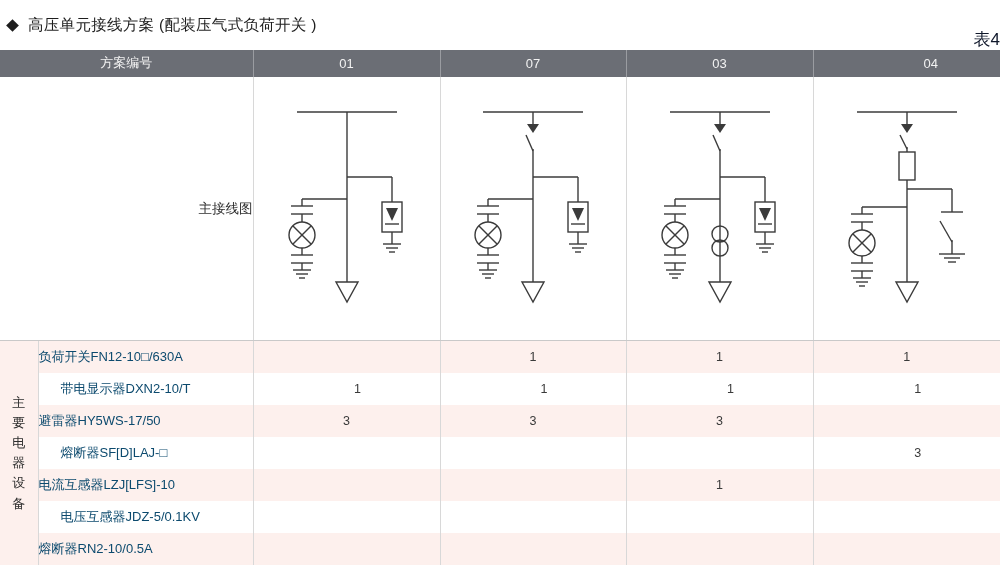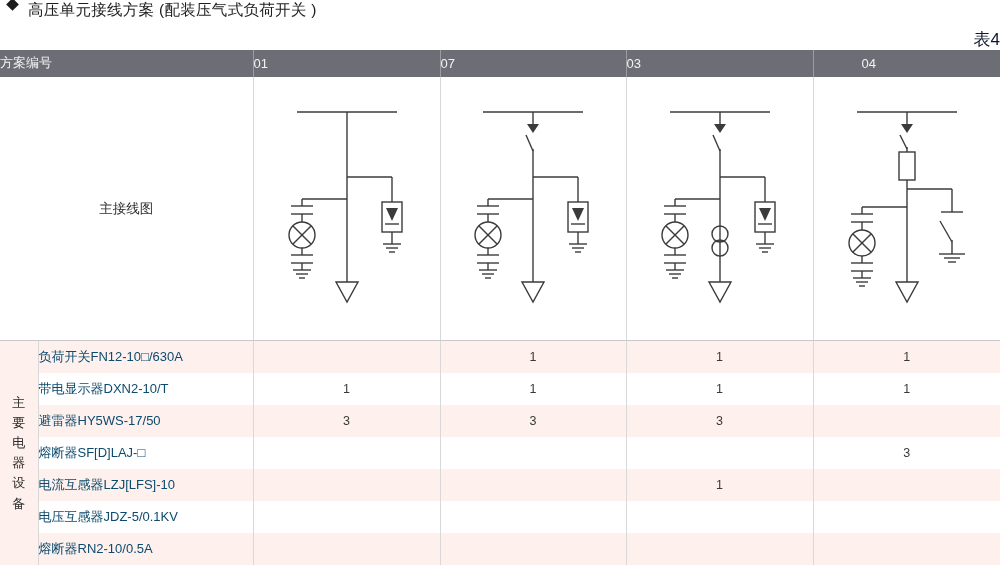--- a/index.html
+++ b/index.html
@@ -8,21 +8,21 @@
     background:#ffffff;
     font-family:"Liberation Sans","DejaVu Sans",sans-serif;
     color:#2e2e2e;
     overflow:hidden;
   }
   .page{position:relative;width:1000px;height:565px;}
 
   
   .title-bar{
     position:absolute;left:0;top:0;width:1000px;height:50px;
-    display:flex;
+    display:flex;align-items:center;
   }
   .diamond{
     width:9px;height:9px;background:#1d1d1d;
     transform:rotate(45deg);
     margin-left:8px;margin-right:11px;flex:none;
   }
   .title-text{font-size:15.5px;color:#1d1d1d;letter-spacing:.3px;white-space:nowrap;}
   .table-no{
     position:absolute;right:0px;top:28px;
     font-size:17px;color:#0f172a;white-space:nowrap;
@@ -30,27 +30,27 @@
 
   
   .tbl{
     position:absolute;left:0;top:50px;width:1000px;height:515px;
     border-collapse:collapse;table-layout:fixed;
   }
   .tbl td{padding:0;margin:0;vertical-align:middle;}
 
   .hd{
     background:#6b6e75;color:#f2f2f2;
-    font-size:13px;text-align:left;height:26px;
+    font-size:13px;text-align:center;height:26px;
     border-right:1px solid #9a9ca1;
   }
   .hd.last{border-right:none;padding-left:48px;}
 
   .sec-label{
-    text-align:center;font-size:13.5px;color:#2e2e2e;
+    text-align:right;font-size:13.5px;color:#2e2e2e;
     background:#ffffff;
     border-right:1px solid #d8d8d8;
     border-bottom:1px solid #c9c9c9;
   }
   .diagcell{
     background:#ffffff;
     border-right:1px solid #d8d8d8;
     border-bottom:1px solid #c9c9c9;
     text-align:center;
   }
@@ -70,21 +70,21 @@
     border-right:1px solid #d8d8d8;
     height:31px;
   }
   .val{
     text-align:center;font-size:12.5px;color:#3a3a3a;
     border-right:1px solid #d8d8d8;
     height:31px;
   }
   .val.last{border-right:none;}
   tr.pink td{background:#fdf0ed;}
-  tr.white td{background:#ffffff;}
+  tr.white td{background:#ffffff;padding-left:22px;}
 
   svg{display:block;margin:0 auto;}
 </style>
 </head>
 <body>
 
 <div class="page">
 
   <div class="title-bar">
     <div class="diamond"></div>

